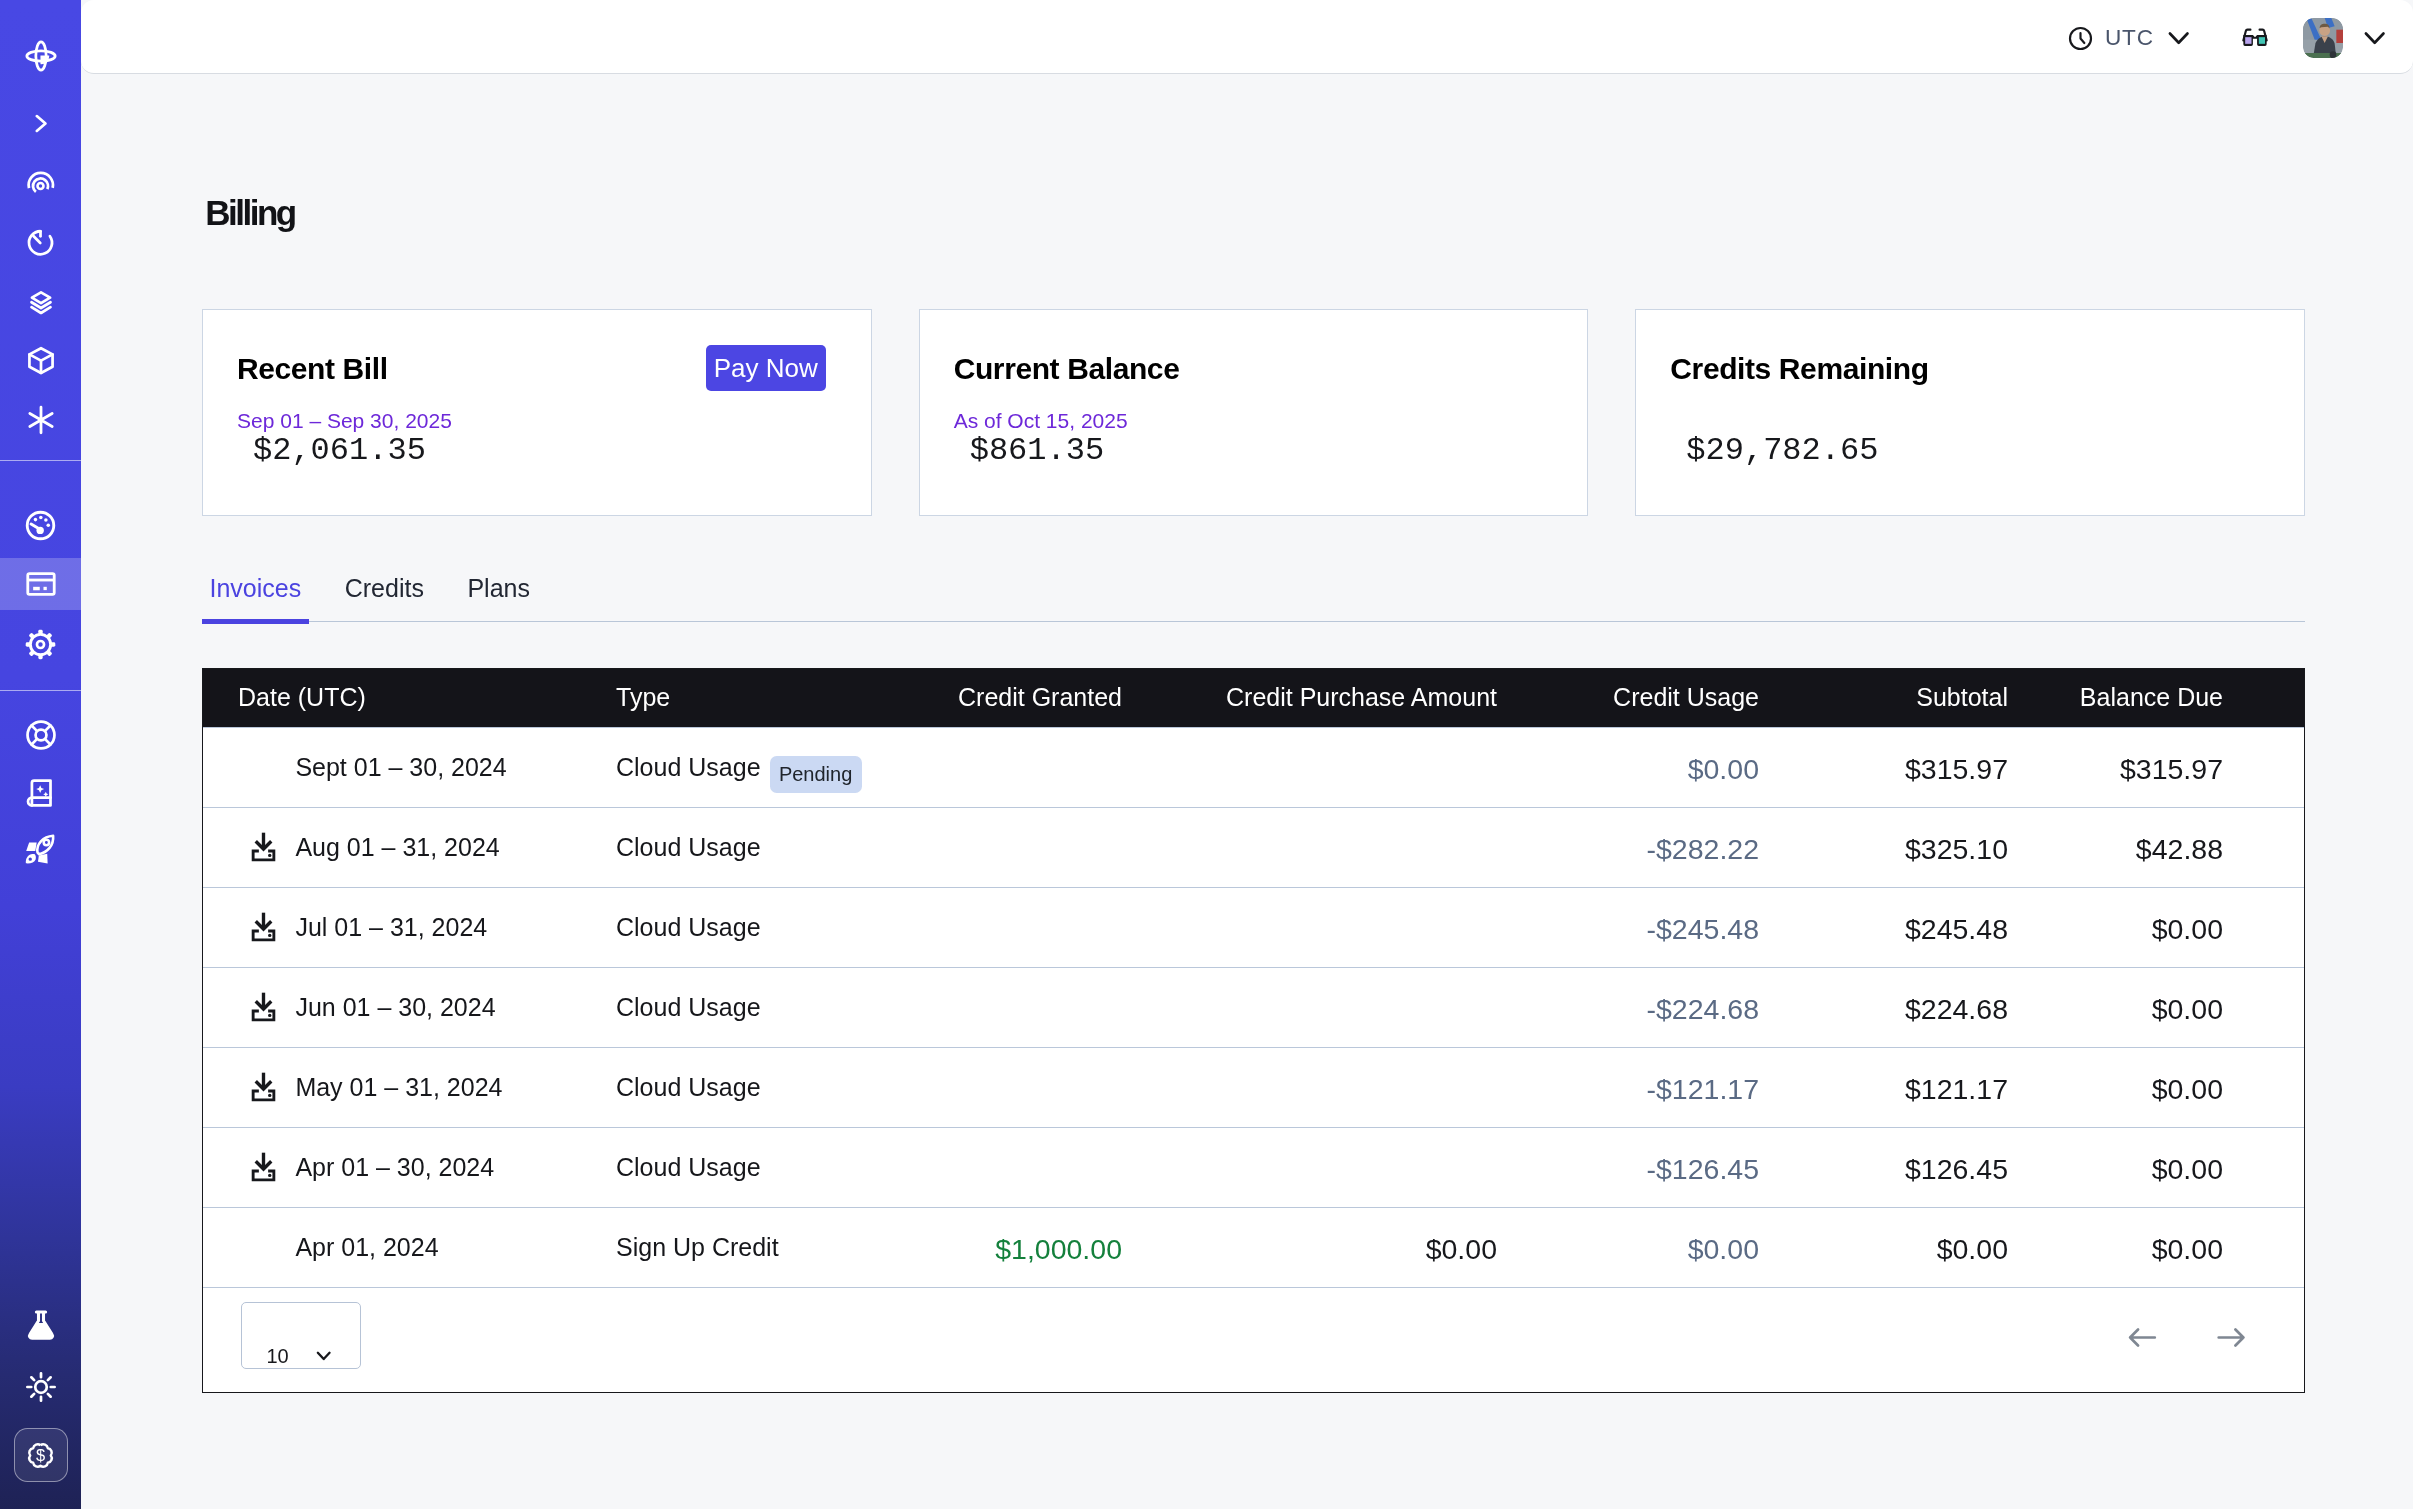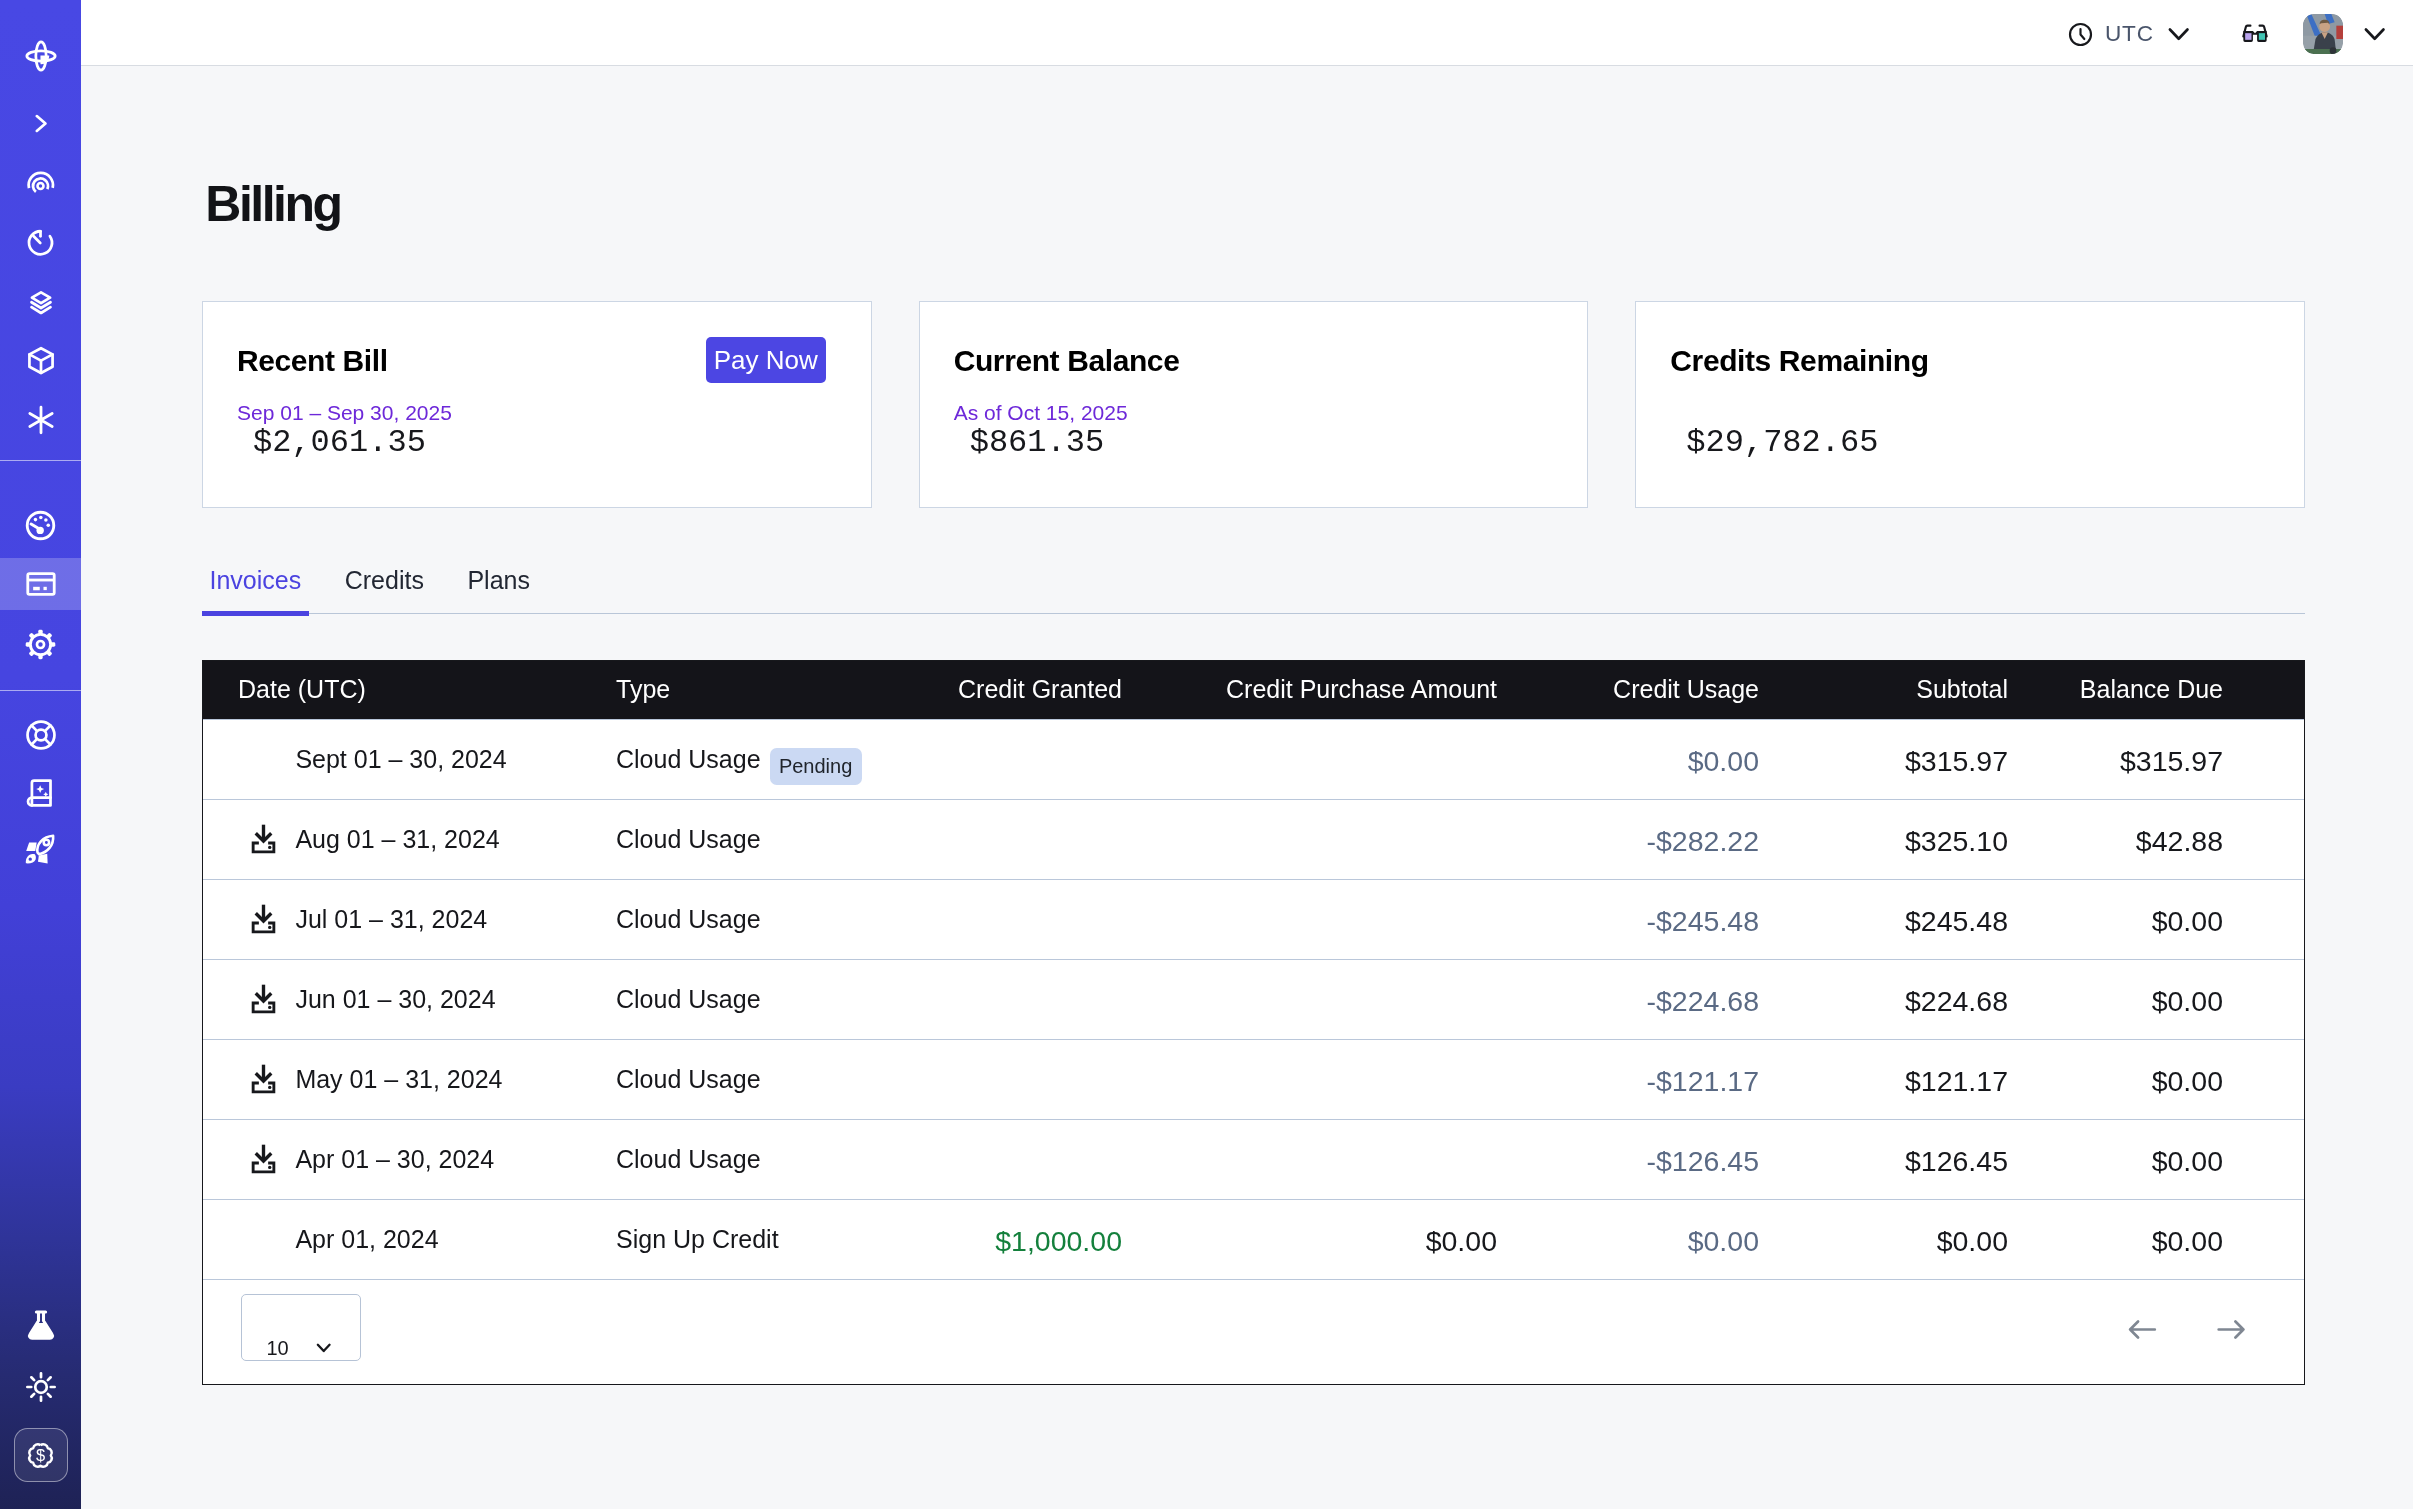--- a/index.html
+++ b/index.html
@@ -3,26 +3,26 @@
 <meta charset="utf-8">
 <style>
   * { box-sizing: border-box; margin: 0; padding: 0; }
   html,body { width:2413px; height:1510px; overflow:hidden; }
   body { font-family:"Liberation Sans", sans-serif; background:#f6f7f9; color:#16171b; }
   .sidebar { position:fixed; left:0; top:0; width:81px; height:1510px; z-index:10;
     background:linear-gradient(180deg,#4848e4 0%,#4645e0 45%,#4240d8 60%,#3a3cc2 72%,#2f3499 82%,#262b72 91%,#1e2255 100%); }
   .sb-item { position:absolute; left:0; width:81px; height:54px; display:flex; align-items:center; justify-content:center; }
   .sb-hl { position:absolute; left:0; width:81px; background:rgba(255,255,255,0.22); }
   .sb-div { position:absolute; left:0; width:81px; height:0.8px; background:rgba(255,255,255,0.55); }
-  .topbar { margin-left:81px; height:66px; background:#ffffff; border-bottom:1.7px solid #d8dce2;
-    display:flex; align-items:center; justify-content:flex-end; padding-right:27px; }
+  .topbar { margin-left:81px; height:74px; background:#ffffff; border-bottom:1.7px solid #d8dce2;
+    display:flex; align-items:center; justify-content:flex-end; padding-right:27px;border-radius:13px; }
   .tb-group { display:flex; align-items:center; margin-top:3.3px; }
   .utc { font-size:22.6px; color:#4a556b; letter-spacing:0.8px; }
   .main { margin-left:81px; padding:0 108px 0 121px; }
-  h1.billing { font-size:50px; font-weight:bold; letter-spacing:-2.5px; color:#121317; line-height:55px; margin-top:111px; margin-left:3.3px; }
+  h1.billing { font-size:35px; font-weight:bold; letter-spacing:-2.5px; color:#121317; line-height:55px; margin-top:111px; margin-left:3.3px; }
   .cards { display:flex; gap:47px; margin-top:69px; }
   .card { position:relative; flex:1; height:207px; background:#ffffff; border:1.7px solid #ccd6e4; padding:40px 34px; }
   .card h2 { font-size:30px; font-weight:bold; letter-spacing:-0.4px; color:#000000; line-height:33px; margin-top:1.7px; }
   .card .sub { font-size:21px; color:#6d28d9; line-height:28.5px; margin-top:22px; }
   .card .amount { position:absolute; left:50px; top:122px; font-family:"Liberation Mono", monospace; font-size:32px; color:#17181c; }
   .paynow { position:absolute; right:45px; top:35px; width:120px; height:46px; background:#4c46e3; color:#fff;
     font-size:26px; display:flex; align-items:center; justify-content:center; border-radius:5px; }
   .tabs { display:flex; margin-top:54px; border-bottom:1.7px solid #b9c6d8; }
   .tab { font-size:25px; padding:4.2px 7.5px 16px 7.5px; color:#222733; }
   .tab.active { color:#4b43e0; border-bottom:5px solid #4b43e0; margin-bottom:-3.3px; }

